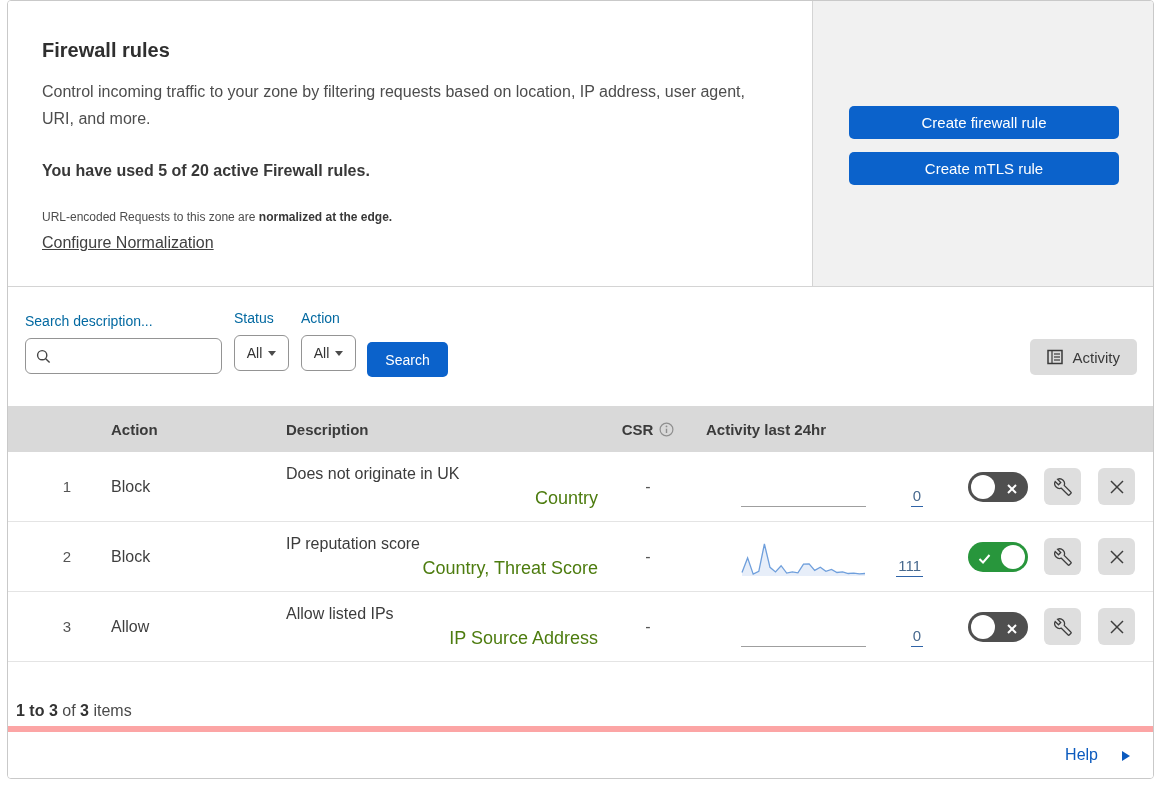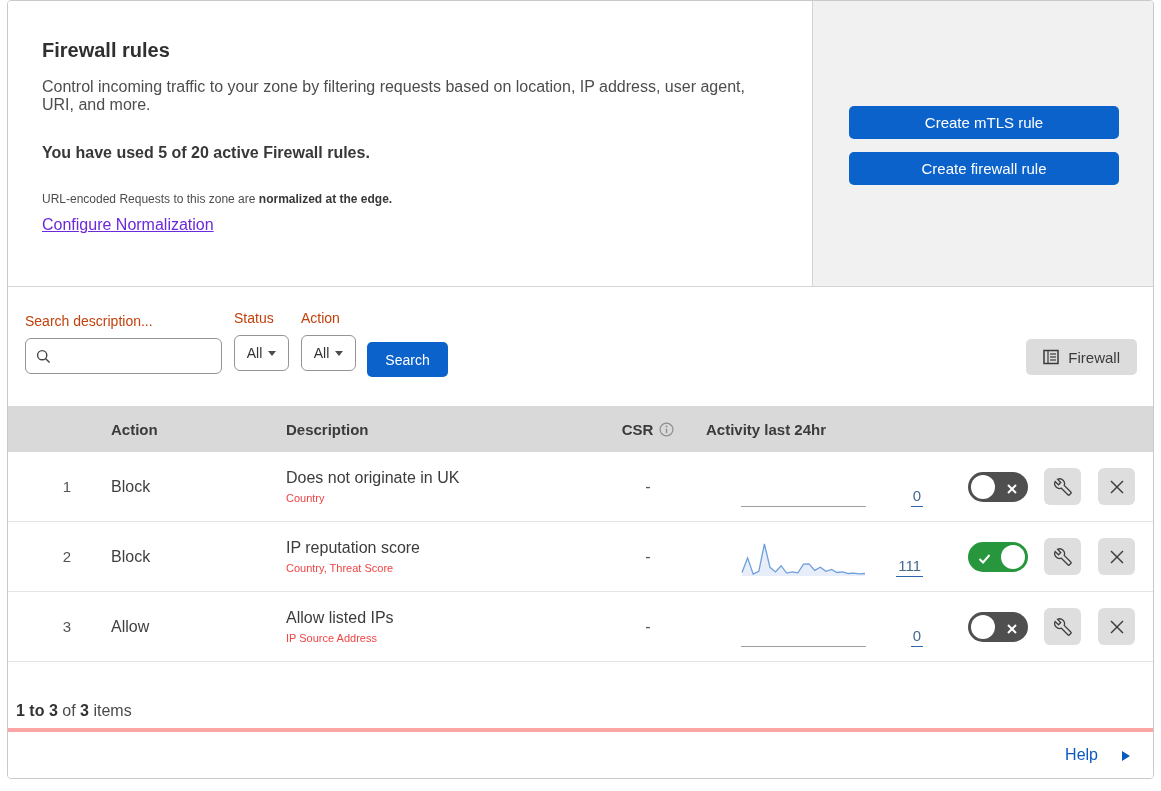--- a/index.html
+++ b/index.html
@@ -11,35 +11,35 @@
   }
   .container {
     position:absolute; left:7px; top:0; width:1147px; height:779px;
     border:1px solid #c9c9c9; border-radius:4px; background:#fff; overflow:hidden;
   }
 
   
   .top-section { display:flex; height:286px; border-bottom:1px solid #d4d4d4; }
   .intro { width:805px; border-right:1px solid #d4d4d4; padding:38px 40px 0 34px; background:#fff; }
   .intro-title { font-size:20px; font-weight:600; color:#2f2f2f; margin:0 0 16px 0; }
-  .intro-desc  { font-size:16px; color:#4d4d4d; line-height:18px; max-width:715px; margin:0 0 30px 0; }
+  .intro-desc  { font-size:16px; color:#4d4d4d; line-height:27px; max-width:715px; margin:0 0 30px 0; }
   .intro-usage { font-size:16px; font-weight:700; color:#383838; margin:0 0 30px 0; }
   .intro-norm  { font-size:12px; color:#4d4d4d; margin:0 0 10px 0; }
   .intro-norm b { color:#383838; }
-  .config-link { font-size:16px; color:#6d28d9; text-decoration:underline; cursor:pointer; }
+  .config-link { font-size:16px; color:#404040; text-decoration:underline; cursor:pointer; }
   .side-panel { flex:1; background:#f1f1f1; padding:105px 34px 0 36px; }
   .btn-primary {
     display:block; width:100%; height:33px; background:#0b62cb; color:#fff;
     border:none; border-radius:5px; font-size:15px; margin-bottom:13px;
     cursor:pointer; font-family:inherit;
   }
 
   
   .filter-bar { position:relative; height:119px; background:#fff; }
-  .filter-label { display:block; font-size:14px; color:#c2410c; margin-bottom:9px; }
+  .filter-label { display:block; font-size:14px; color:#0369a1; margin-bottom:9px; }
   .search-group { position:absolute; left:17px; top:26px; }
   .search-box {
     width:197px; height:36px; border:1px solid #949494; border-radius:6px;
     display:flex; align-items:center; padding:0 10px; background:#fff;
   }
   .search-box input { border:none; outline:none; flex:1; min-width:0; font-size:14px; margin-left:8px; font-family:inherit; }
   .status-group { position:absolute; left:226px; top:23px; }
   .action-group { position:absolute; left:293px; top:23px; }
   .dropdown {
     height:36px; min-width:55px; border:1px solid #949494; border-radius:6px;
@@ -63,21 +63,21 @@
   .table-header { height:46px; background:#d9d9d9; align-items:center; font-size:15px; font-weight:700; color:#3b3b3b; }
   .th-action { padding-left:33px; }
   .th-desc { padding-left:8px; }
   .th-csr { justify-self:center; display:flex; align-items:center; gap:6px; }
   .th-activity { padding-left:8px; }
   .row { height:70px; align-items:center; border-bottom:1px solid #e4e4e4; font-size:16px; color:#3f3f3f; background:#fff; }
   .cell-priority { justify-self:end; padding-right:7px; font-size:15px; color:#555; }
   .cell-action { padding-left:33px; }
   .cell-desc { padding-left:8px; }
   .cell-desc .main { font-size:16px; color:#3c3c3c; margin-bottom:5px; }
-  .cell-desc .sub  { font-size:11px; color:#ef4444; }
+  .cell-desc .sub  { font-size:18px; color:#4d7c0f;text-align:right; }
   .cell-csr { justify-self:center; color:#555; }
   .cell-activity { display:flex; align-items:flex-end; padding-left:43px; height:40px; }
   .spark { width:125px; height:36px; }
   .flatline { width:125px; height:36px; border-bottom:1px solid #9f9f9f; }
   .count {
     margin-left:auto; margin-right:15px; font-size:15px; color:#47698e;
     border-bottom:1px solid #2f64a8; padding:0 2px 2px; text-decoration:none; cursor:pointer;
   }
   .cell-toggle { justify-self:end; }
   .toggle { width:60px; height:30px; border-radius:15px; position:relative; cursor:pointer; }
@@ -89,42 +89,42 @@
   .toggle-glyph { position:absolute; top:9px; }
   .toggle.off .toggle-glyph { right:10px; }
   .toggle.on  .toggle-glyph { left:10px; }
   .cell-actions { display:flex; gap:17px; justify-content:flex-end; padding-right:18px; }
   .icon-btn {
     width:37px; height:37px; background:#dedede; border:none; border-radius:6px;
     display:flex; align-items:center; justify-content:center; cursor:pointer;
   }
 
   
-  .table-footer { height:70px; border-bottom:4px solid #fca5a5; padding:40px 0 0 8px; font-size:16px; color:#4a4a4a; background:#fff; }
+  .table-footer { height:70px; border-bottom:6px solid #fca5a5; padding:40px 0 0 8px; font-size:16px; color:#4a4a4a; background:#fff; }
   .table-footer b { color:#333; }
   .help-bar { height:46px; display:flex; align-items:center; justify-content:flex-end; padding-right:23px; background:#fff; }
   .help-link { color:#0b5abe; font-size:16px; display:flex; align-items:center; gap:24px; cursor:pointer; }
   .help-arrow { width:0; height:0; border-left:8px solid #0b5abe; border-top:5px solid transparent; border-bottom:5px solid transparent; margin-top:1px; }
 </style>
 </head>
 <body>
 
 <div class="container">
 
   <div class="top-section">
     <div class="intro">
       <h1 class="intro-title">Firewall rules</h1>
       <p class="intro-desc">Control incoming traffic to your zone by filtering requests based on location, IP address, user agent, URI, and more.</p>
       <p class="intro-usage">You have used 5 of 20 active Firewall rules.</p>
       <p class="intro-norm"><span>URL-encoded Requests to this zone are </span><b>normalized at the edge.</b></p>
       <a class="config-link">Configure Normalization</a>
     </div>
     <div class="side-panel">
+      <button class="btn-primary">Create firewall rule</button>
       <button class="btn-primary">Create mTLS rule</button>
-      <button class="btn-primary">Create firewall rule</button>
     </div>
   </div>
 
   <div class="filter-bar">
     <div class="search-group">
       <span class="filter-label">Search description...</span>
       <div class="search-box">
         <span style="display:flex;">
           <svg width="15" height="15" viewBox="0 0 15 15">
               <circle cx="6.2" cy="6.2" r="4.6" fill="none" stroke="#444" stroke-width="1.4"></circle>
@@ -152,21 +152,21 @@
     <button class="ordering-btn">
       <span style="display:flex;">
         <svg width="16" height="16" viewBox="0 0 16 16">
             <rect x="1" y="1.5" width="14" height="13" fill="none" stroke="#3a3a3a" stroke-width="1.5"></rect>
             <line x1="5" y1="1.5" x2="5" y2="14.5" stroke="#3a3a3a" stroke-width="1.2"></line>
             <line x1="7" y1="5" x2="13" y2="5" stroke="#3a3a3a" stroke-width="1.2"></line>
             <line x1="7" y1="8" x2="13" y2="8" stroke="#3a3a3a" stroke-width="1.2"></line>
             <line x1="7" y1="11" x2="13" y2="11" stroke="#3a3a3a" stroke-width="1.2"></line>
           </svg>
       </span>
-      <span>Firewall</span>
+      <span>Activity</span>
     </button>
   </div>
 
   <div class="grid-cols table-header">
     <div></div>
     <div class="th-action">Action</div>
     <div class="th-desc">Description</div>
     <div class="th-csr">
       <span>CSR</span>
       <span style="display:flex;">

